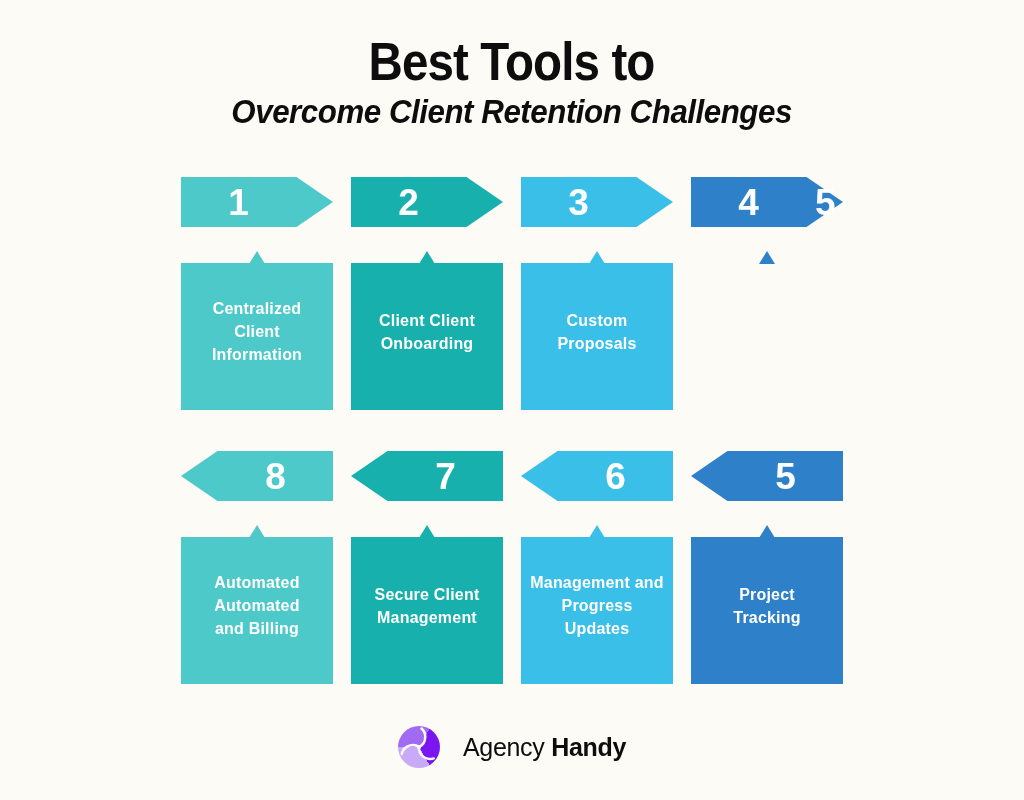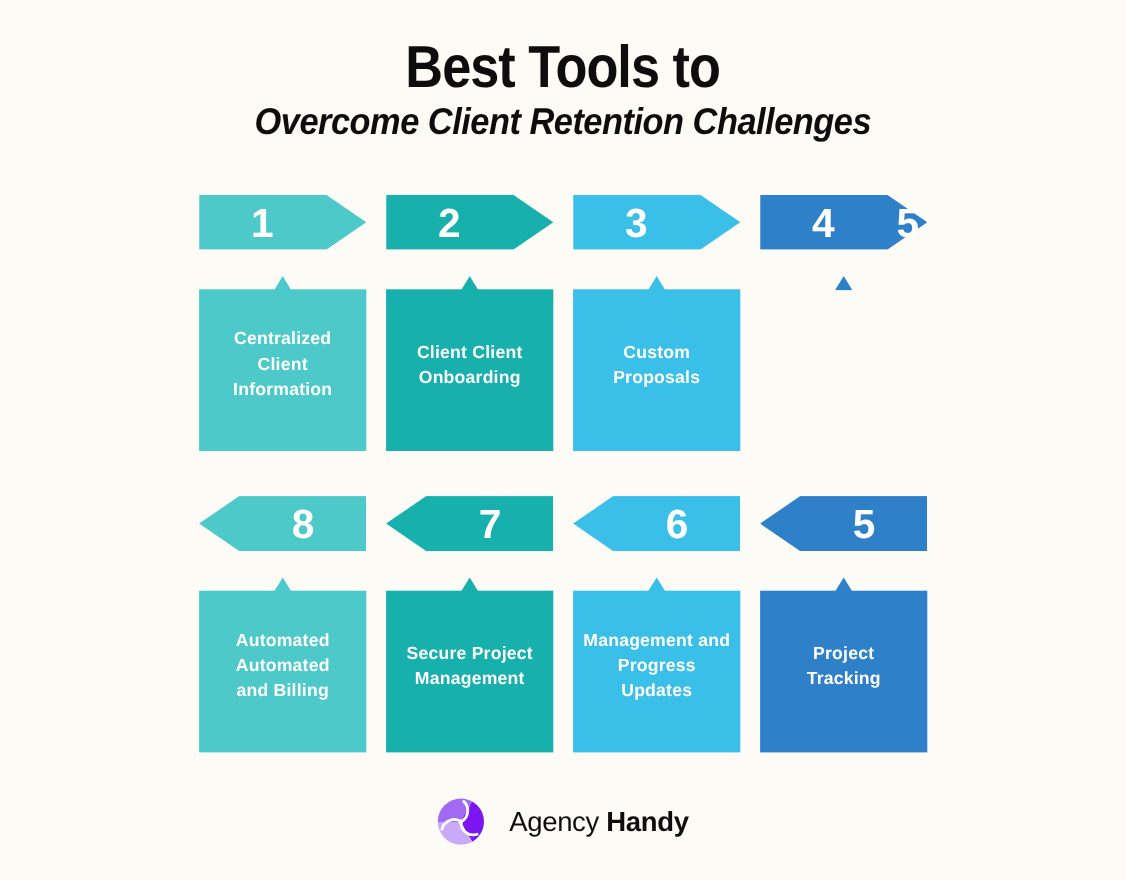--- a/index.html
+++ b/index.html
@@ -170,21 +170,21 @@
     <div class="lines">
       <span class="line">Automated</span>
       <span class="line">Automated</span>
       <span class="line">and Billing</span>
     </div>
   </div>
 
   <div class="spike c2 spike-r2" style="left:419px"></div>
   <div class="box c2 col2 box-r2">
     <div class="lines">
-      <span class="line">Secure Project</span>
+      <span class="line">Secure Client</span>
       <span class="line">Management</span>
     </div>
   </div>
 
   <div class="spike c3 spike-r2" style="left:589px"></div>
   <div class="box c3 col3 box-r2">
     <div class="lines">
       <span class="line">Management and</span>
       <span class="line">Progress</span>
       <span class="line">Updates</span>

